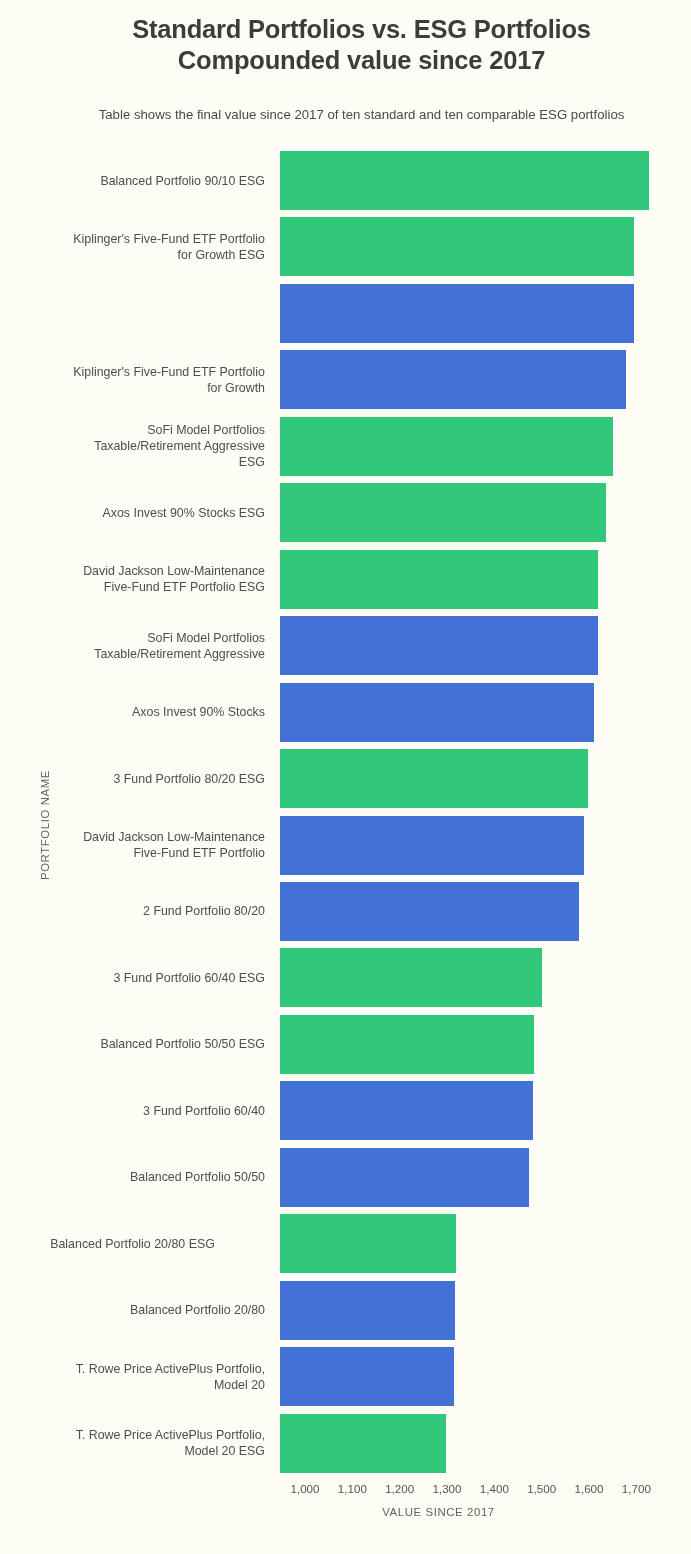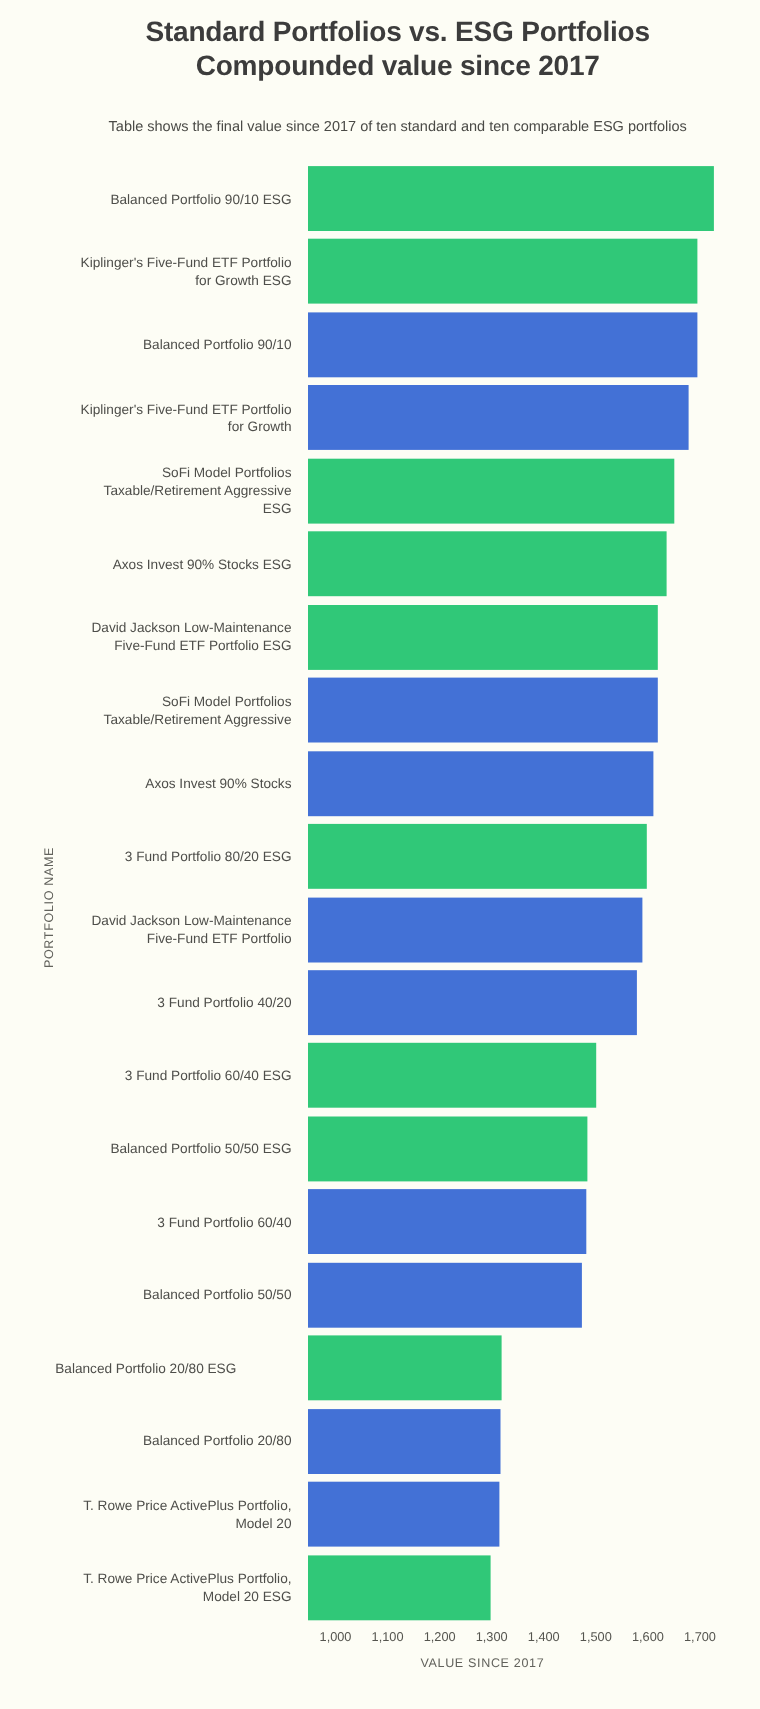--- a/index.html
+++ b/index.html
@@ -137,21 +137,20 @@
       <div class="bar-row" style="top: 151px; height: 59px;">
         <div class="bar-label" style="left: 0px; width: 280px; padding-left: 16px;">Balanced Portfolio 90/10 ESG</div>
         <div class="bar-rect" style="width: 369.111px; background: rgb(48, 200, 120);"></div>
       </div>
       <div class="bar-row" style="top: 217.45px; height: 59px;">
         <div class="bar-label" style="left: 0px; width: 280px;">Kiplinger's Five-Fund ETF Portfolio
 for Growth ESG</div>
         <div class="bar-rect" style="width: 353.964px; background: rgb(48, 200, 120);"></div>
       </div>
       <div class="bar-row" style="top: 283.9px; height: 59px;">
-        <div class="bar-label" style="left: 0px; width: 280px;">Balanced Portfolio 90/10</div>
         <div class="bar-rect" style="width: 353.964px; background: rgb(67, 113, 214);"></div>
       </div>
       <div class="bar-row" style="top: 350.35px; height: 59px;">
         <div class="bar-label" style="left: 0px; width: 280px;">Kiplinger's Five-Fund ETF Portfolio
 for Growth</div>
         <div class="bar-rect" style="width: 345.918px; background: rgb(67, 113, 214);"></div>
       </div>
       <div class="bar-row" style="top: 416.8px; height: 59px;">
         <div class="bar-label" style="left: 0px; width: 280px;">SoFi Model Portfolios
 Taxable/Retirement Aggressive
@@ -179,21 +178,21 @@
       <div class="bar-row" style="top: 749.05px; height: 59px;">
         <div class="bar-label" style="left: 0px; width: 280px;">3 Fund Portfolio 80/20 ESG</div>
         <div class="bar-rect" style="width: 308.051px; background: rgb(48, 200, 120);"></div>
       </div>
       <div class="bar-row" style="top: 815.5px; height: 59px;">
         <div class="bar-label" style="left: 0px; width: 280px;">David Jackson Low-Maintenance
 Five-Fund ETF Portfolio</div>
         <div class="bar-rect" style="width: 304.265px; background: rgb(67, 113, 214);"></div>
       </div>
       <div class="bar-row" style="top: 881.95px; height: 59px;">
-        <div class="bar-label" style="left: 0px; width: 280px;">3 Fund Portfolio 40/20</div>
+        <div class="bar-label" style="left: 0px; width: 280px;">2 Fund Portfolio 80/20</div>
         <div class="bar-rect" style="width: 299.058px; background: rgb(67, 113, 214);"></div>
       </div>
       <div class="bar-row" style="top: 948.4px; height: 59px;">
         <div class="bar-label" style="left: 0px; width: 280px;">3 Fund Portfolio 60/40 ESG</div>
         <div class="bar-rect" style="width: 262.138px; background: rgb(48, 200, 120);"></div>
       </div>
       <div class="bar-row" style="top: 1014.85px; height: 59px;">
         <div class="bar-label" style="left: 0px; width: 280px;">Balanced Portfolio 50/50 ESG</div>
         <div class="bar-rect" style="width: 254.092px; background: rgb(48, 200, 120);"></div>
       </div>

